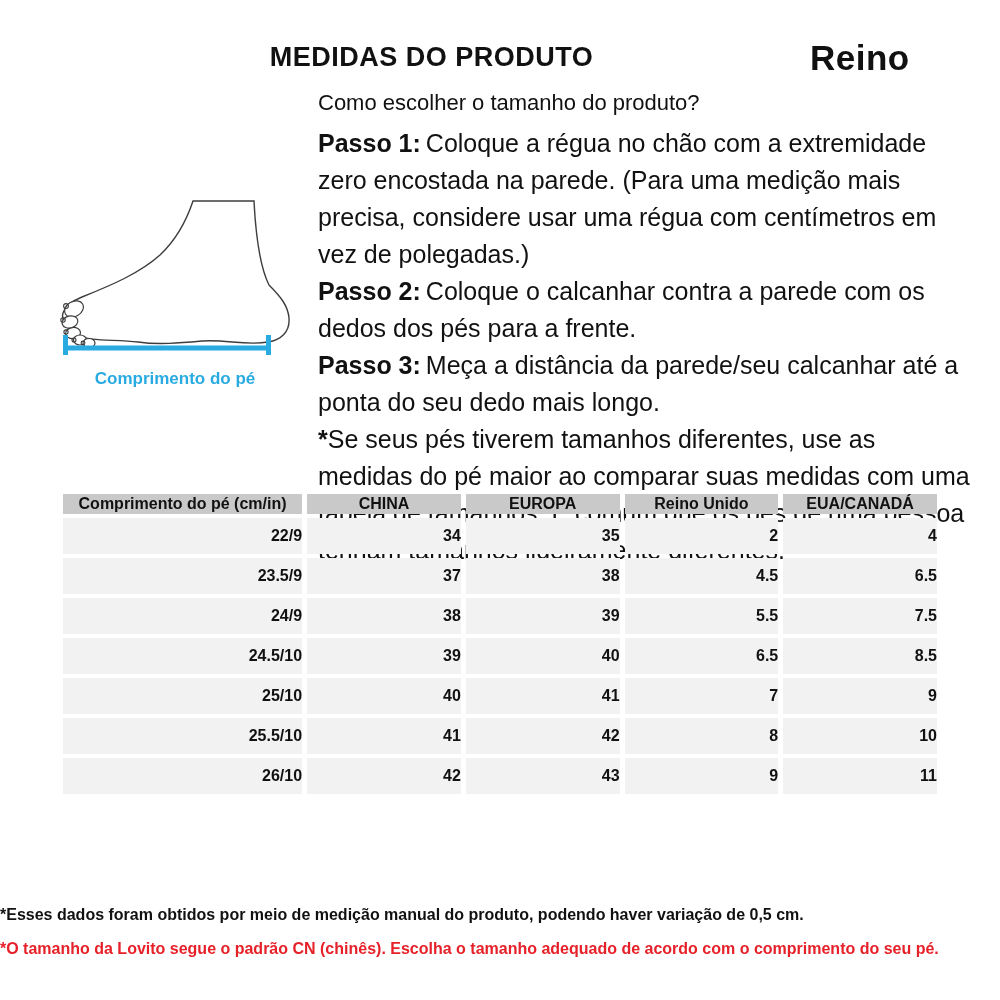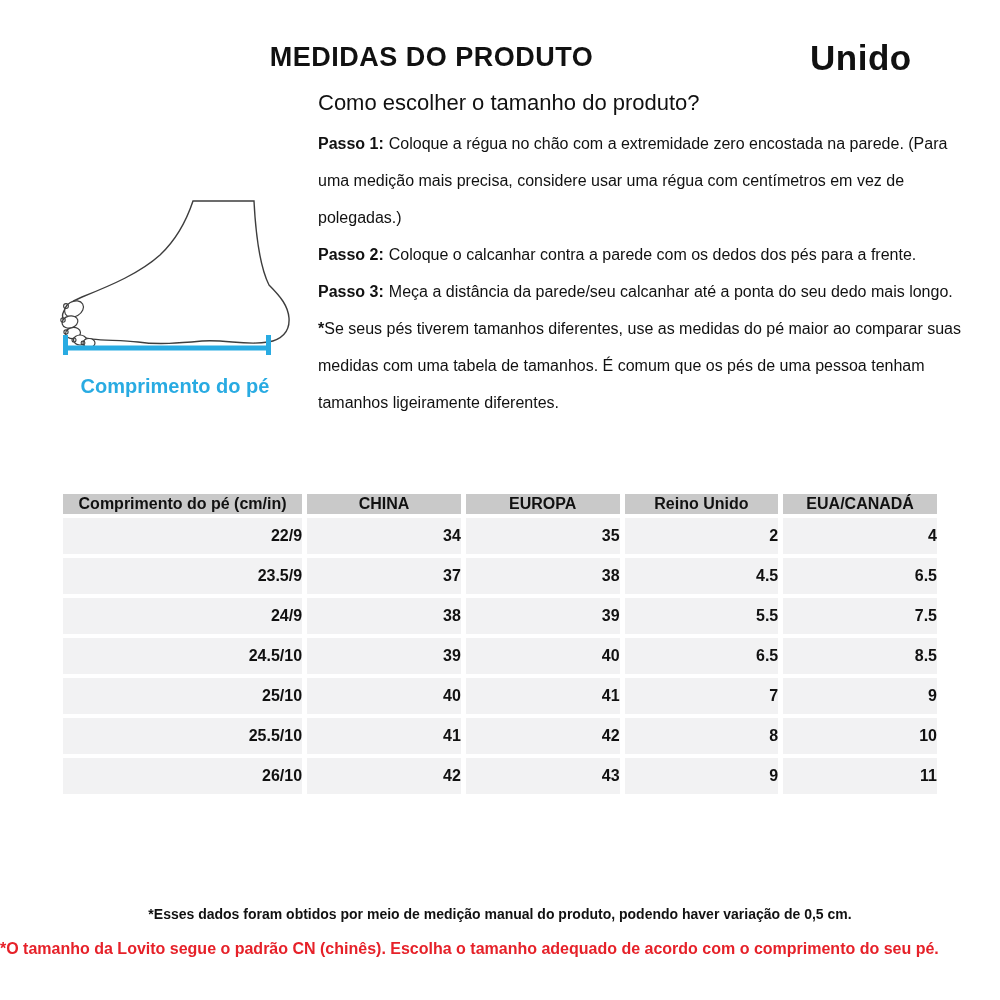--- a/index.html
+++ b/index.html
@@ -30,59 +30,59 @@
   }
 
   
   .foot-figure { position: absolute; left: 50px; top: 185px; width: 250px; height: 210px; }
   .foot-figure svg { display: block; width: 250px; height: 172px; }
   .foot-outline { fill: #ffffff; stroke: #3d3d3d; stroke-width: 1.4; }
   .toe { fill: #ffffff; stroke: #3d3d3d; stroke-width: 1.2; }
   .nail { fill: none; stroke: #3d3d3d; stroke-width: 1.1; }
   .measure { stroke: var(--accent); stroke-width: 5; }
   .measure-label {
-    margin-top: 18px; text-align: center;
-    color: var(--accent); font-size: 20px; font-weight: 700;
+    margin-top: 12px; text-align: center;
+    color: var(--accent); font-size: 17px; font-weight: 700;
   }
 
   
   .instructions { position: absolute; left: 318px; top: 90px; width: 655px; }
   .instructions h2 { font-size: 22px; font-weight: 400; margin-bottom: 9px; }
-  .instructions p { font-size: 16px; line-height: 37px; font-weight: 400; }
+  .instructions p { font-size: 25px; line-height: 37px; font-weight: 400; }
   .instructions p strong { font-weight: 700; padding-right: 5px; }
 
   
   .size-table-wrap { position: absolute; left: 58px; top: 490px; width: 884px; }
   table { width: 100%; border-collapse: separate; border-spacing: 5px 4px; table-layout: fixed; }
   th {
     background: var(--table-header-bg);
     height: 20px; font-size: 16px; font-weight: 700; text-align: center;
   }
   td {
     background: var(--table-row-bg);
     height: 36px; font-size: 16px; font-weight: 700; text-align: right;
   }
   col.c1 { width: 28%; } col.cn { width: 18%; }
 
   
   .footnote-black {
     position: absolute; top: 906px; left: 0; width: 1000px;
-    text-align: center; font-size: 14px; font-weight: 700;
+    text-align: left; font-size: 16px; font-weight: 700;
   }
   .footnote-red {
     position: absolute; top: 940px; left: 0; width: 1000px;
     text-align: left; font-size: 16px; font-weight: 700;
     color: var(--note-red);
   }
 </style>
 </head>
 <body>
 
 <h1 class="page-title">MEDIDAS DO PRODUTO</h1>
-<div class="brand-logo">Unido</div>
+<div class="brand-logo">Reino</div>
 
 <div class="foot-figure">
   <svg viewBox="0 0 250 172" aria-hidden="true">
 
     <path class="foot-outline" d="M 143,16 L 204,16
       C 206,55 210,82 219,100
       C 231,112 238,121 239,133
       C 240,147 231,155 218,157
       C 196,161 175,154 152,156
       C 130,158 108,160 88,157

